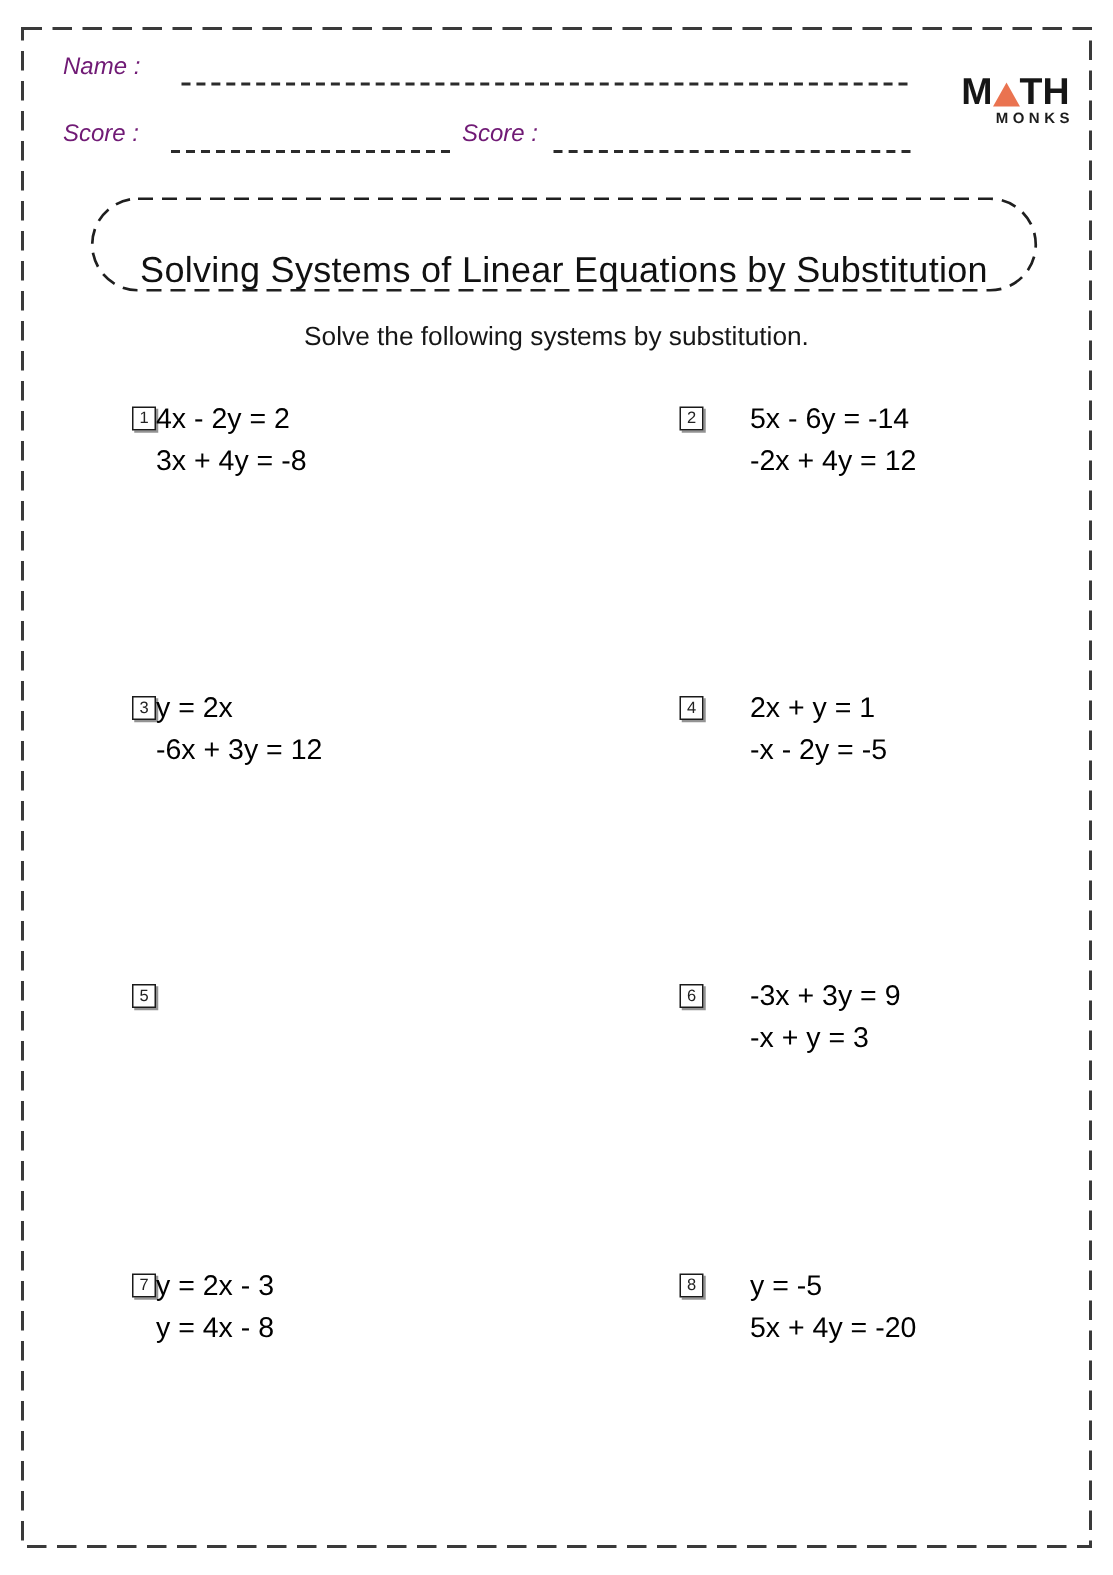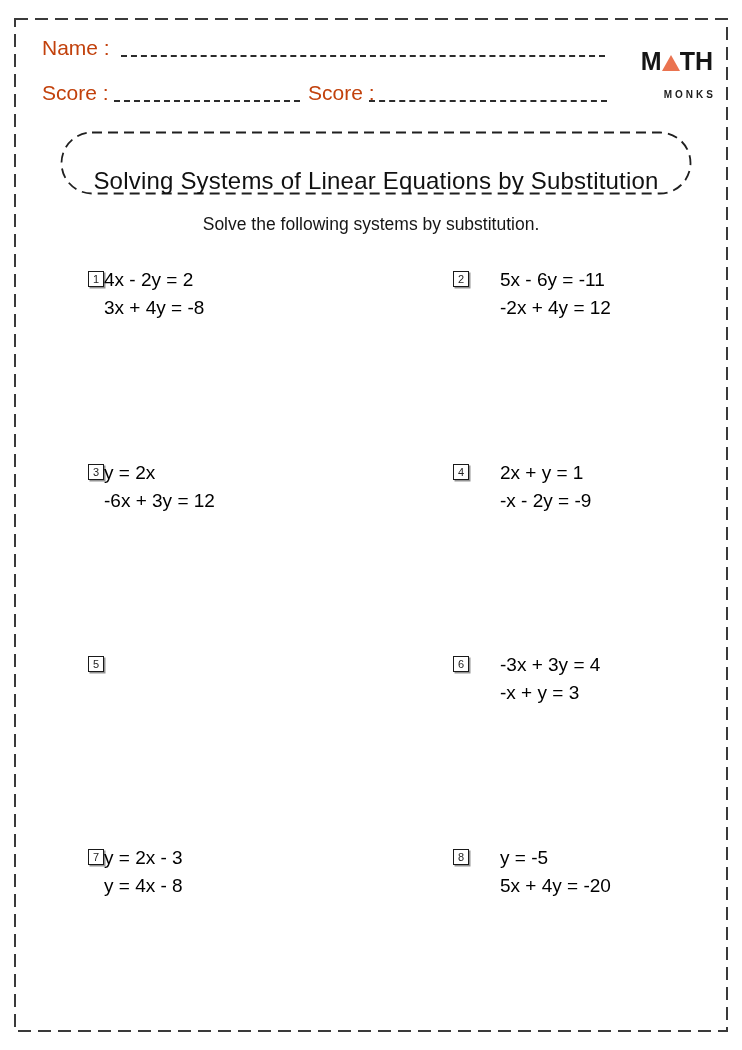--- a/index.html
+++ b/index.html
@@ -10,24 +10,25 @@
     background: #ffffff;
     font-family: "Liberation Sans", sans-serif;
     color: #111;
     overflow: hidden;
   }
   #border-svg, #oval-svg { position: absolute; top: 0; left: 0; pointer-events: none; }
   #border-svg { width: 742px; height: 1050px; }
 
   .hdr-label {
     position: absolute;
-    font-size: 21px;
+    font-size: 16px;
     font-weight: 400;
-    color: #c2410c;
+    color: #701a75;
     white-space: nowrap;
+    font-style: italic;
   }
   .fill-line {
     position: absolute;
     height: 18px;
     border-bottom: 2px dashed #2b2b2b;
   }
   #name-label  { left: 42px;  top: 36px; }
   #name-line   { left: 121px; top: 37px; width: 484px; }
   #score-label { left: 42px;  top: 81px; }
   #score-line  { left: 114px; top: 82px; width: 186px; }
@@ -46,21 +47,21 @@
   }
   #logo-triangle {
     width: 0; height: 0;
     border-left: 9px solid transparent;
     border-right: 9px solid transparent;
     border-bottom: 16px solid #ea7350;
     margin: 0 0 2px 0;
   }
   #logo-sub {
     font-size: 10px; font-weight: 600; letter-spacing: 3px;
-    margin-top: 16px; margin-right: -3px; color: #1c1c1c;
+    margin-top: 1px; margin-right: -3px; color: #1c1c1c;
   }
 
   #title-box {
     position: absolute;
     left: 60px; top: 131px; width: 632px; height: 64px;
     display: flex; align-items: center; justify-content: center;
   }
   #oval-svg { width: 632px; height: 64px; }
   #title-text {
     position: relative;
@@ -147,57 +148,57 @@
       <div class="eq">4x - 2y = 2</div>
       <div class="eq">3x + 4y = -8</div>
     </div>
   </div>
 
   <div class="prob col-right row-1">
     <div class="num-box">
       <span>2</span>
     </div>
     <div class="eqs">
-      <div class="eq">5x - 6y = -11</div>
+      <div class="eq">5x - 6y = -14</div>
       <div class="eq">-2x + 4y = 12</div>
     </div>
   </div>
 
   <div class="prob col-left row-2">
     <div class="num-box">
       <span>3</span>
     </div>
     <div class="eqs">
       <div class="eq">y = 2x</div>
       <div class="eq">-6x + 3y = 12</div>
     </div>
   </div>
 
   <div class="prob col-right row-2">
     <div class="num-box">
       <span>4</span>
     </div>
     <div class="eqs">
       <div class="eq">2x + y = 1</div>
-      <div class="eq">-x - 2y = -9</div>
+      <div class="eq">-x - 2y = -5</div>
     </div>
   </div>
 
   <div class="prob col-left row-3">
     <div class="num-box">
       <span>5</span>
     </div>
   </div>
 
   <div class="prob col-right row-3">
     <div class="num-box">
       <span>6</span>
     </div>
     <div class="eqs">
-      <div class="eq">-3x + 3y = 4</div>
+      <div class="eq">-3x + 3y = 9</div>
       <div class="eq">-x + y = 3</div>
     </div>
   </div>
 
   <div class="prob col-left row-4">
     <div class="num-box">
       <span>7</span>
     </div>
     <div class="eqs">
       <div class="eq">y = 2x - 3</div>

